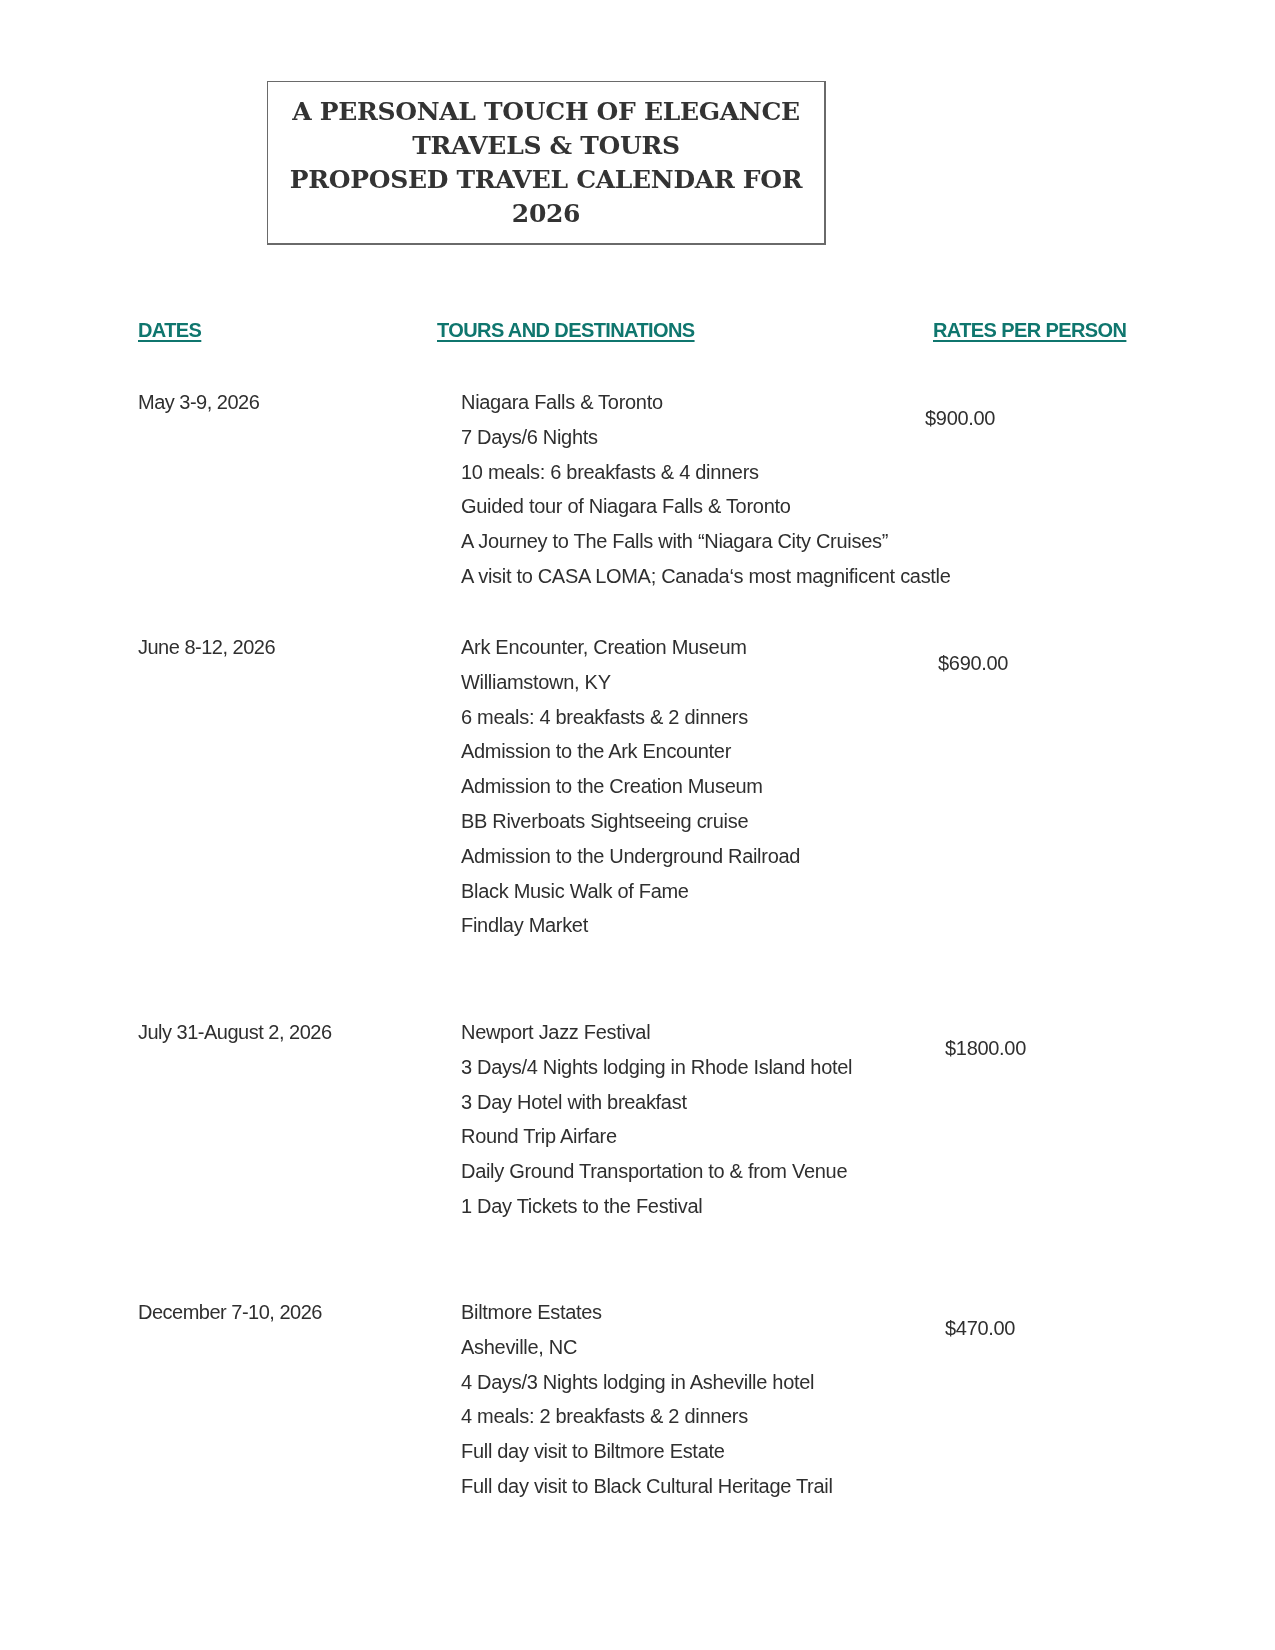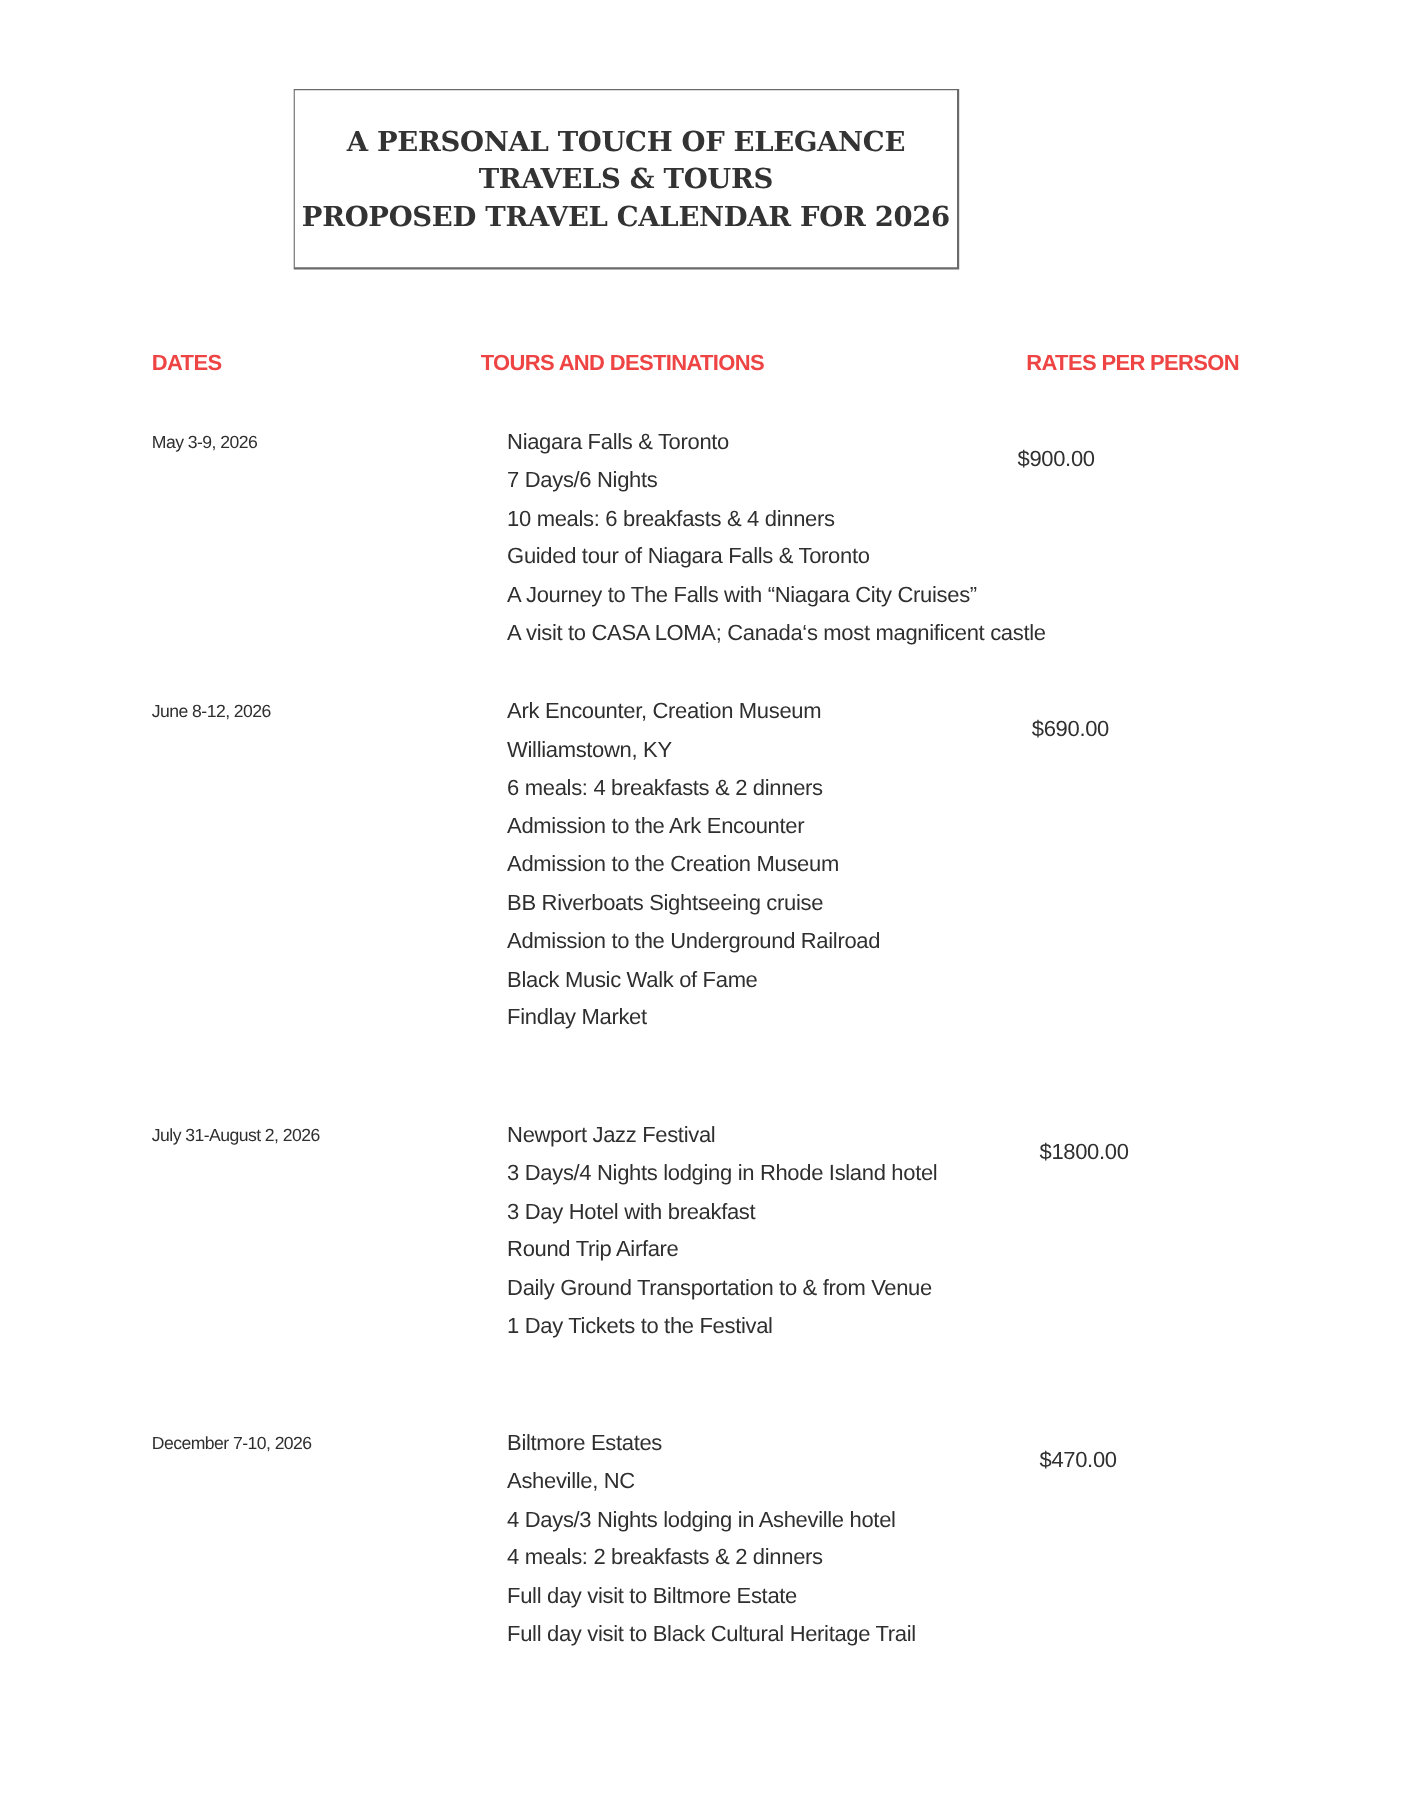--- a/index.html
+++ b/index.html
@@ -2,43 +2,43 @@
 <html><head>
 <meta charset="utf-8">
 <style>
   html, body { margin: 0; padding: 0; background: #ffffff; }
   body {
     width: 1275px; height: 1650px; position: relative; overflow: hidden;
     font-family: "DejaVu Sans", "Liberation Sans", sans-serif;
     color: #2f2f2f;
   }
   .title-box {
-    position: absolute; left: 267px; top: 81px; width: 605px; height: 164px;
+    position: absolute; left: 267px; top: 81px; width: 559px; height: 164px;
     border: 1.5px solid #6a6a6a; border-bottom-width: 2.5px; border-right-width: 2px;
     box-sizing: border-box;
     display: flex; flex-direction: column; justify-content: center; align-items: center;
   }
   .title-line {
     font-family: "DejaVu Serif", "Liberation Serif", serif;
     font-weight: bold; font-size: 25px; line-height: 34px; color: #333333;
     letter-spacing: -0.3px; text-align: center;
   }
   .col-header {
     position: absolute; top: 319px; font-weight: bold; font-size: 20px;
-    text-underline-offset: 3px; text-decoration-thickness: 2px;
-    color: #ef4444; letter-spacing: -0.6px;
+    text-decoration: underline; text-underline-offset: 3px; text-decoration-thickness: 2px;
+    color: #0f766e; letter-spacing: -0.6px;
     font-family: "Liberation Sans", "DejaVu Sans", sans-serif;
   }
   .hdr-dates { left: 138px; }
   .hdr-tours { left: 437px; }
   .hdr-rates { left: 933px; }
 
   .trip { position: absolute; left: 0; width: 1275px; }
   .trip-date {
-    position: absolute; left: 138px; top: 0; font-size: 16px; line-height: 35px;
+    position: absolute; left: 138px; top: 0; font-size: 20px; line-height: 35px;
     font-family: "Liberation Sans", "DejaVu Sans", sans-serif; letter-spacing: -0.5px;
   }
   .trip-lines { position: absolute; left: 437px; top: 0; }
   .trip-line {
     font-size: 20px; line-height: 34.8px; white-space: nowrap;
     font-family: "Liberation Sans", "DejaVu Sans", sans-serif; letter-spacing: -0.3px; margin-left: 24px;
   }
   .trip-rate {
     position: absolute; top: 16px; font-size: 20px; line-height: 35px;
     font-family: "Liberation Sans", "DejaVu Sans", sans-serif; letter-spacing: -0.3px;

